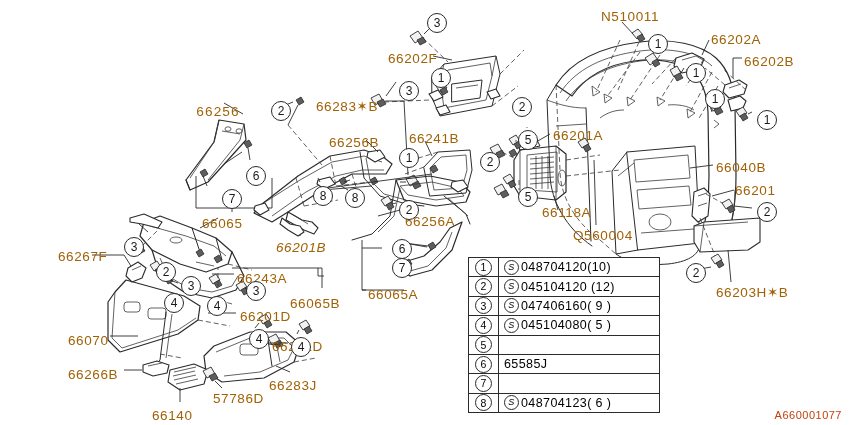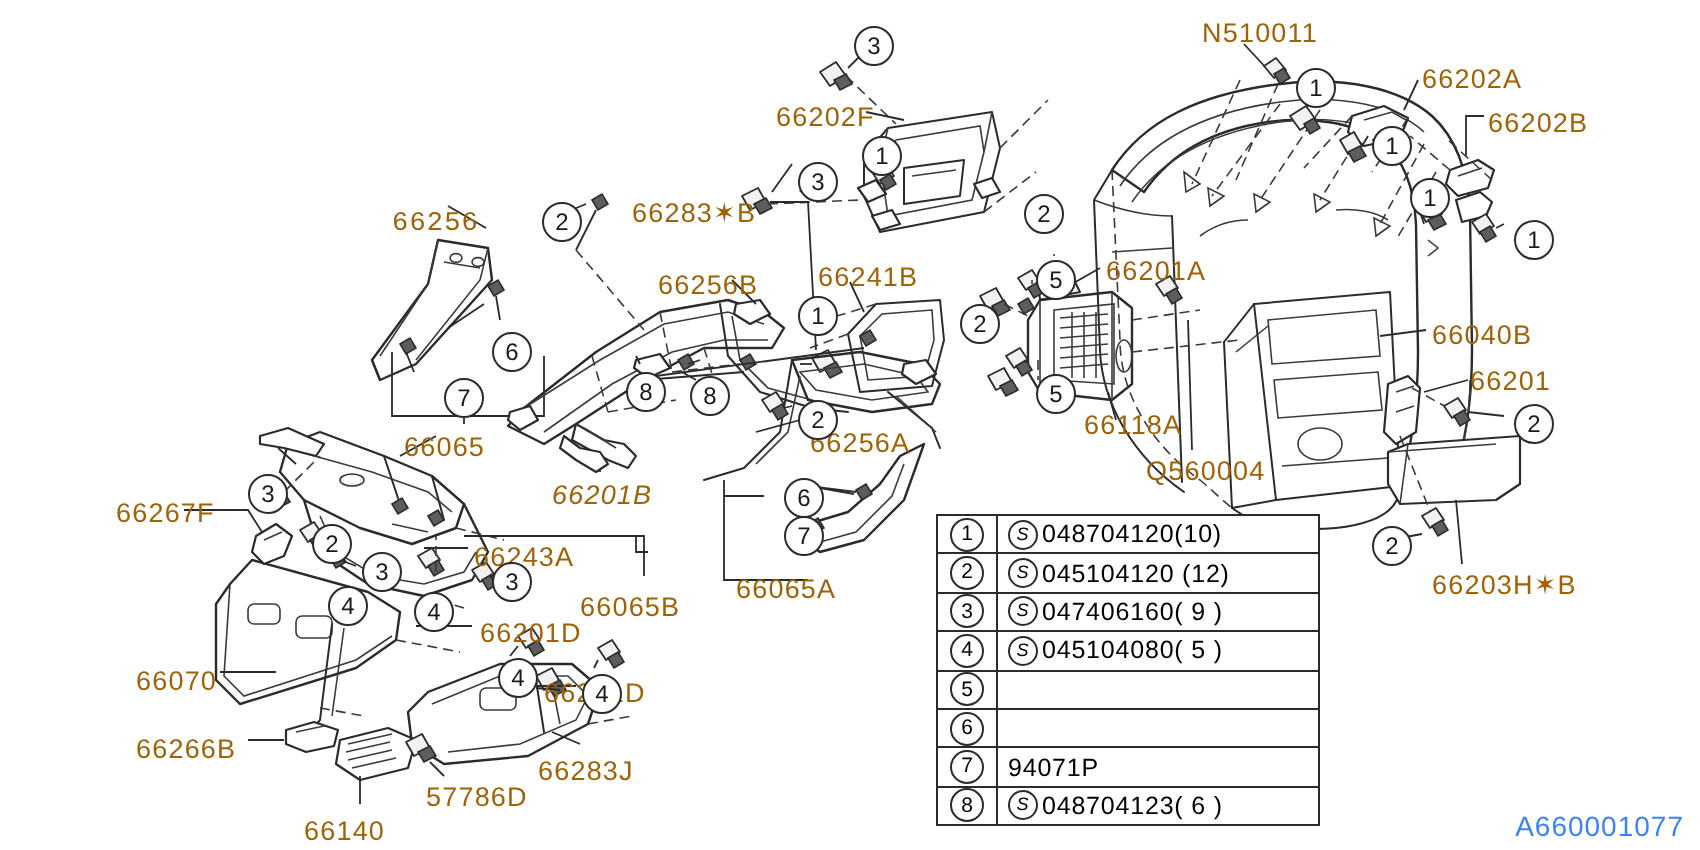--- a/index.html
+++ b/index.html
@@ -79,21 +79,21 @@
   }
   #legend .scirc{
     display:inline-flex;align-items:center;justify-content:center;
     width:13px;height:13px;min-width:13px;
     border:1px solid #2b2b2b;border-radius:50%;
     font-size:9px;line-height:1;
     margin-right:1px;
   }
   #diagram-number{
     position:absolute;right:8px;bottom:4px;
-    font-size:14px;color:#3b82f6;letter-spacing:0.5px;text-align:center;
+    font-size:11px;color:#c2410c;letter-spacing:0.5px;text-align:center;
   }
 </style>
 </head>
 <body>
 
 <div id="root">
 
   <svg class="art" viewBox="0 0 850 425">
 
     <g>
@@ -533,27 +533,27 @@
     </div>
     <div class="lrow">
       <div class="lnum">
           <span>5</span>
         </div>
     </div>
     <div class="lrow">
       <div class="lnum">
           <span>6</span>
         </div>
+      <div class="lpart">
+          <span>65585J</span>
+        </div>
     </div>
     <div class="lrow">
       <div class="lnum">
           <span>7</span>
-        </div>
-      <div class="lpart">
-          <span>94071P</span>
         </div>
     </div>
     <div class="lrow">
       <div class="lnum">
           <span>8</span>
         </div>
       <div class="lpart">
           <i class="scirc">S</i>
           <span>048704123( 6 )</span>
         </div>

